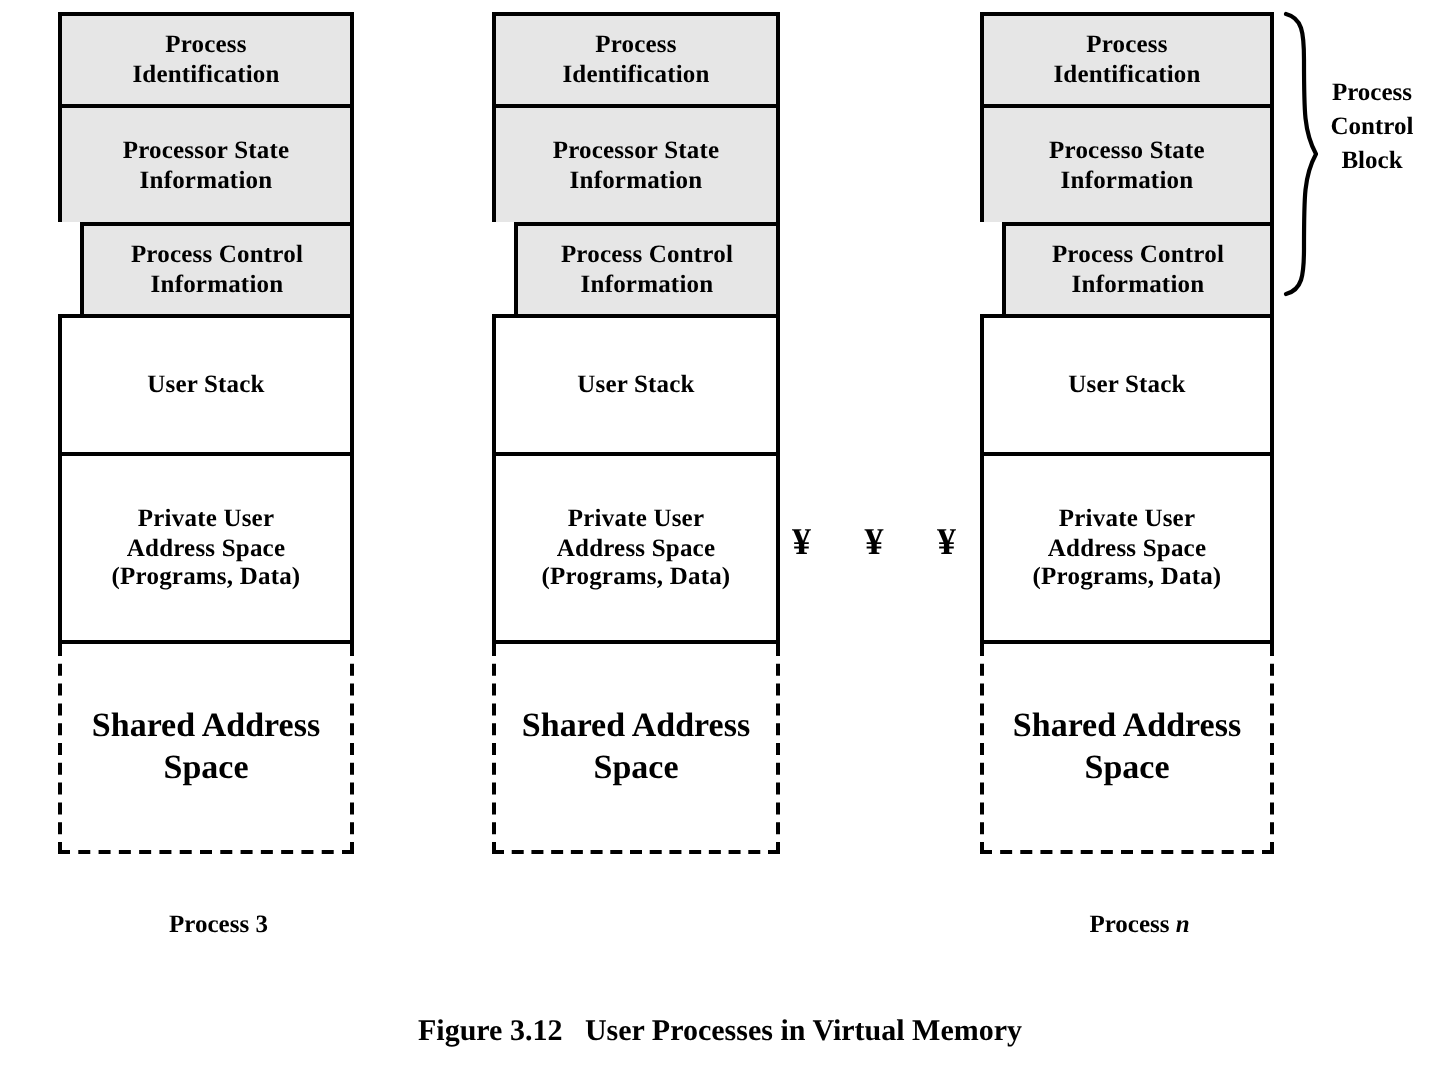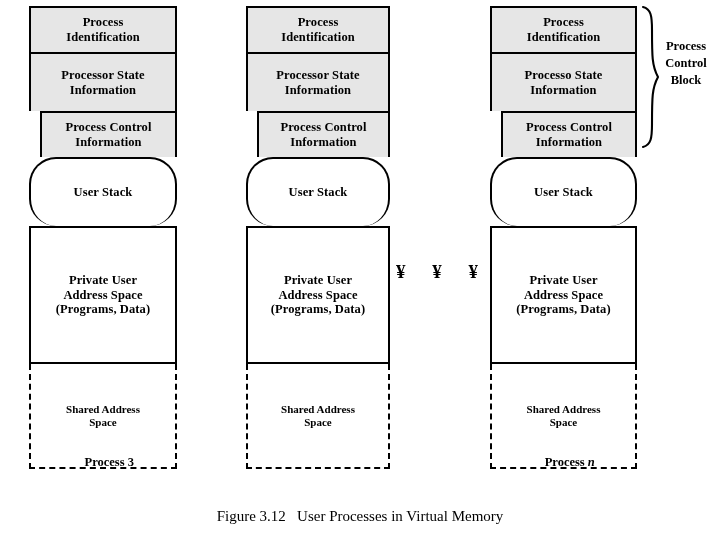--- a/index.html
+++ b/index.html
@@ -46,37 +46,37 @@
     line-height: 1.18;
     letter-spacing: .1px;
   }
   .mem-block.pcb-part { background: #e6e6e6; }
   .mem-block.plain    { background: #ffffff; }
 
   
   .h-ident   { height: 46px; }
   .h-state   { height: 59px; }
   .h-ctrl    { height: 46px; margin-left: 11px; }
-  .h-stack   { height: 69px; border-radius: 27px; }
-  .h-private { height: 138px; }
+  .h-stack   { height: 69px; }
+  .h-private { height: 96px; }
 
   .mem-block.last-solid { border-bottom-width: 2px; }
 
   .shared-block {
     box-sizing: border-box;
     height: 105px;
     border: 2px dashed #000000;
     border-top-width: 0;
     background: #ffffff;
     display: flex;
     align-items: center;
     justify-content: center;
     text-align: center;
     font-weight: bold;
-    font-size: 11px;
+    font-size: 17px;
     line-height: 1.18;
   }
 
   .block-text { display: block; padding: 0 4px; }
 
   
   .process-caption {
     position: absolute;
     top: 440px;
     text-align: center;
@@ -124,21 +124,21 @@
   }
   .pcb-label span { display: block; }
 
   
   .figure-caption {
     position: absolute;
     left: 0;
     top: 508px;
     width: 720px;
     text-align: center;
-    font-weight: normal;
+    font-weight: bold;
     font-size: 15px;
     white-space: pre;
   }
 </style>
 </head>
 <body>
 
 <div class="stage">
 
   <div class="process-column col-1">

